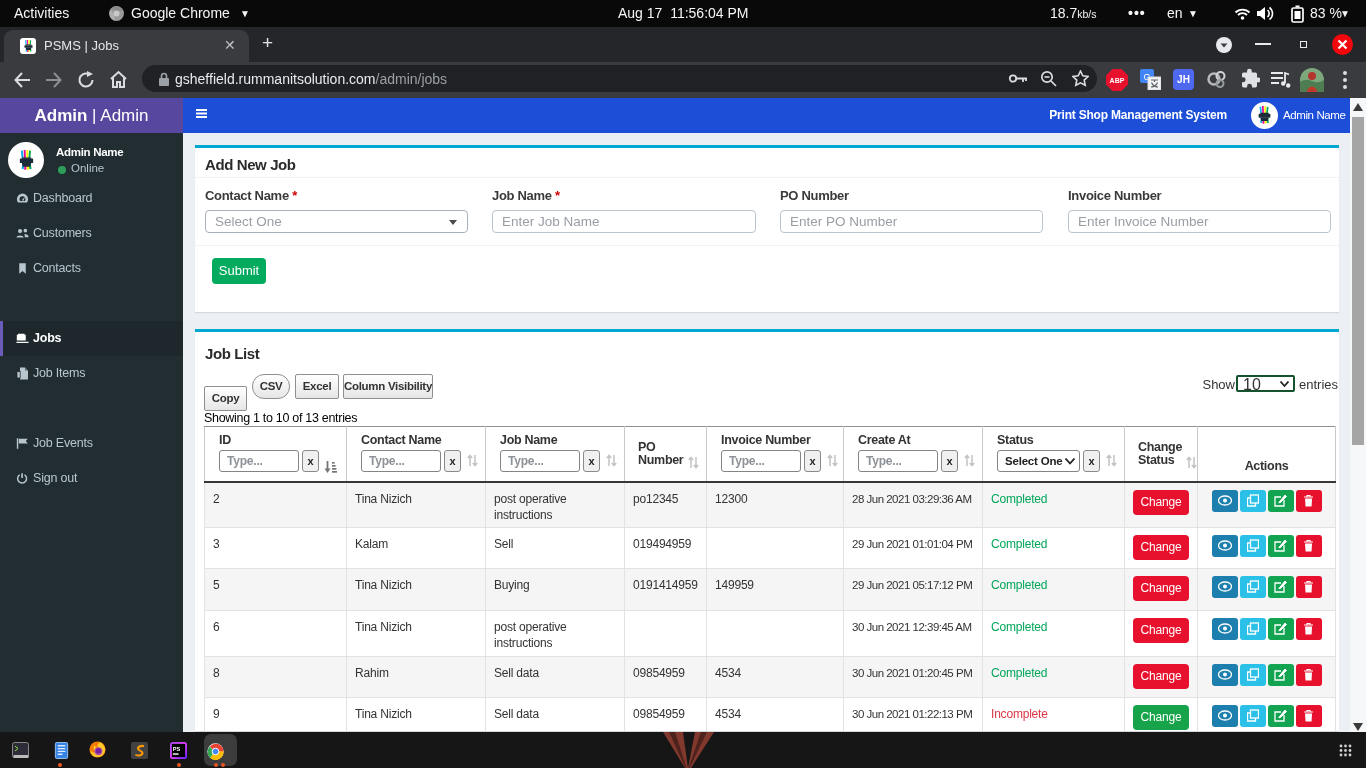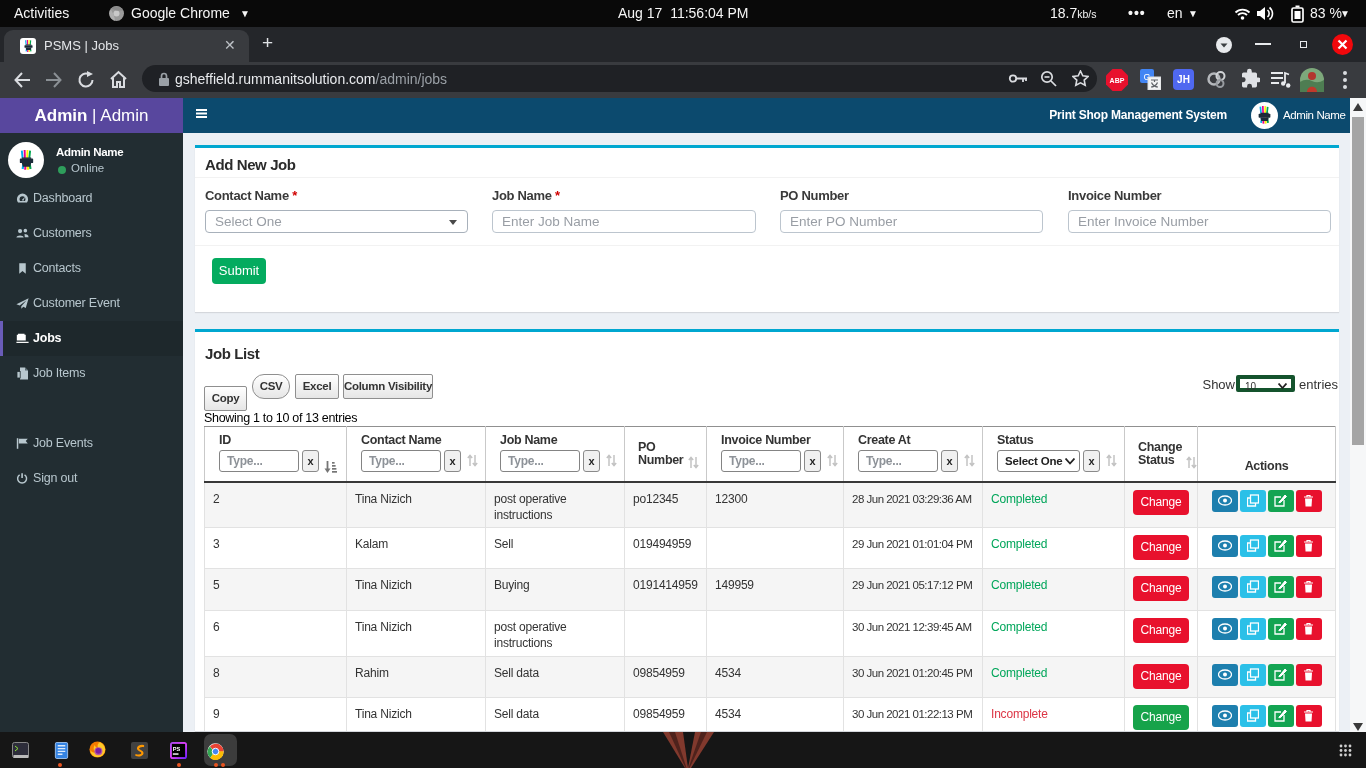--- a/index.html
+++ b/index.html
@@ -19,21 +19,21 @@
 #newtab { position:absolute; left:262px; top:5px; font-size:19px; color:#dfe1e5; font-weight:400; }
 
 
 #toolbar { position:absolute; left:0; top:62px; width:1366px; height:36px; background:#393b3f; }
 #omnibox { position:absolute; left:142px; top:3px; width:955px; height:27px; background:#1f2125; border-radius:14px; }
 #urltext { position:absolute; left:33px; top:6px; font-size:14px; color:#e8eaed; white-space:nowrap; }
 #urltext .gray { color:#9aa0a6; }
 
 
 #page { position:absolute; left:0; top:98px; width:1366px; height:634px; background:#ecf0f5; overflow:hidden; }
-#pnav { position:absolute; left:0; top:0; width:1350px; height:35px; background:#0c4a6e; }
+#pnav { position:absolute; left:0; top:0; width:1350px; height:35px; background:#1d4ed8; }
 #plogo { position:absolute; left:0; top:0; width:183px; height:35px; background:#58479e; color:#fff; text-align:center; font-size:17px; line-height:35px; }
 #sidebar { position:absolute; left:0; top:35px; width:183px; height:599px; background:#222d32; }
 #content { position:absolute; left:183px; top:35px; width:1167px; height:599px; background:#ecf0f5; }
 
 .card { position:absolute; left:12px; width:1144px; overflow:hidden; background:#fff; border-top:3px solid #00a7d0; box-shadow:0 1px 1px rgba(0,0,0,0.1); }
 .cardtitle { font-size:15px; font-weight:bold; color:#2b2b2b; letter-spacing:-0.4px; }
 
 .menu-item { position:absolute; left:0; width:183px; height:35px; color:#b8c7ce; font-size:12.5px; letter-spacing:-0.2px; }
 .menu-item .mi { position:absolute; left:16px; top:11px; width:13px; height:13px; }
 .menu-item .ml { position:absolute; left:33px; top:10px; }
@@ -283,26 +283,20 @@
           <circle cx="11.5" cy="3.5" r="2.2" fill="#b8c7ce"></circle>
           <path d="M10.5 7.5 C13 7.5 15.5 8.8 15.5 11.5 L10.8 11.5" fill="#b8c7ce"></path>
         </svg>
         <span class="ml">Customers</span>
       </div>
     <div class="menu-item" style="top:118px;">
         <svg class="mi" viewBox="0 0 16 14" width="16" height="14">
           <path d="M4 0.5 h8 v13 l-4 -3.5 l-4 3.5 Z" fill="#b8c7ce"></path>
         </svg>
         <span class="ml">Contacts</span>
-      </div>
-    <div class="menu-item" style="top:153px;">
-        <svg class="mi" viewBox="0 0 16 14" width="16" height="14">
-          <path d="M15.5 0.5 L0.5 8 L4.5 9.5 L13 3 L6.5 10.3 L6.5 13.5 L9 11 L12 12.5 Z" fill="#b8c7ce"></path>
-        </svg>
-        <span class="ml">Customer Event</span>
       </div>
     <div class="menu-item active" style="top:188px;">
         <svg class="mi" viewBox="0 0 16 14" width="16" height="14">
           <path d="M1 2.5 h11 v7 h-11 Z M2.5 2.5 v-1.5 h8 v1.5" fill="#fff"></path>
           <path d="M0.5 11 h15 v1.5 h-15 Z" fill="#fff"></path>
         </svg>
         <span class="ml" style="font-weight:bold;">Jobs</span>
       </div>
     <div class="menu-item" style="top:223px;">
         <svg class="mi" viewBox="0 0 13 13" width="13" height="13">
@@ -347,21 +341,21 @@
       <div class="abs" style="left:17px;top:110px;width:54px;height:26px;background:#04ab5f;border-radius:4px;color:#fff;font-size:13px;text-align:center;line-height:26px;">Submit</div>
     </div>
 
     <div class="card" style="top:196px;height:402px;">
       <div class="cardtitle" style="position:absolute;left:10px;top:13px;">Job List</div>
       <div class="dtbtn" style="left:9px;top:42px;width:43px;margin-top:12px;">Copy</div>
       <div class="dtbtn" style="left:57px;top:42px;width:38px;border-radius:12px;">CSV</div>
       <div class="dtbtn" style="left:100px;top:42px;width:44px;">Excel</div>
       <div class="dtbtn" style="left:148px;top:42px;width:90px;">Column Visibility</div>
       <div class="abs" style="left:1005px;top:45px;width:35px;text-align:right;font-size:13px;color:#333;">Show</div>
-      <div class="abs" style="left:1041px;top:43px;width:59px;height:17px;border:4px solid #14532d;border-radius:2px;font-size:10px;color:#333;line-height:15px;padding-left:5px;">10<svg style="position:absolute;right:4px;top:4px;" width="9" height="7" viewBox="0 0 9 7">
+      <div class="abs" style="left:1041px;top:43px;width:59px;height:17px;border:2px solid #14532d;border-radius:2px;font-size:16px;color:#333;line-height:15px;padding-left:5px;">10<svg style="position:absolute;right:4px;top:4px;" width="9" height="7" viewBox="0 0 9 7">
             <path d="M0.5 0.5 L4.5 5 L8.5 0.5" stroke="#222" stroke-width="1.8" fill="none"></path>
           </svg></div>
       <div class="abs" style="left:1104px;top:45px;font-size:13px;color:#333;">entries</div>
       <div class="abs" style="left:9px;top:79px;font-size:12.5px;letter-spacing:-0.3px;color:#000000;">Showing 1 to 10 of 13 entries</div>
 
       <table id="jtable">
         <colgroup>
           <col style="width:142px">
             <col style="width:139px">
             <col style="width:139px">

